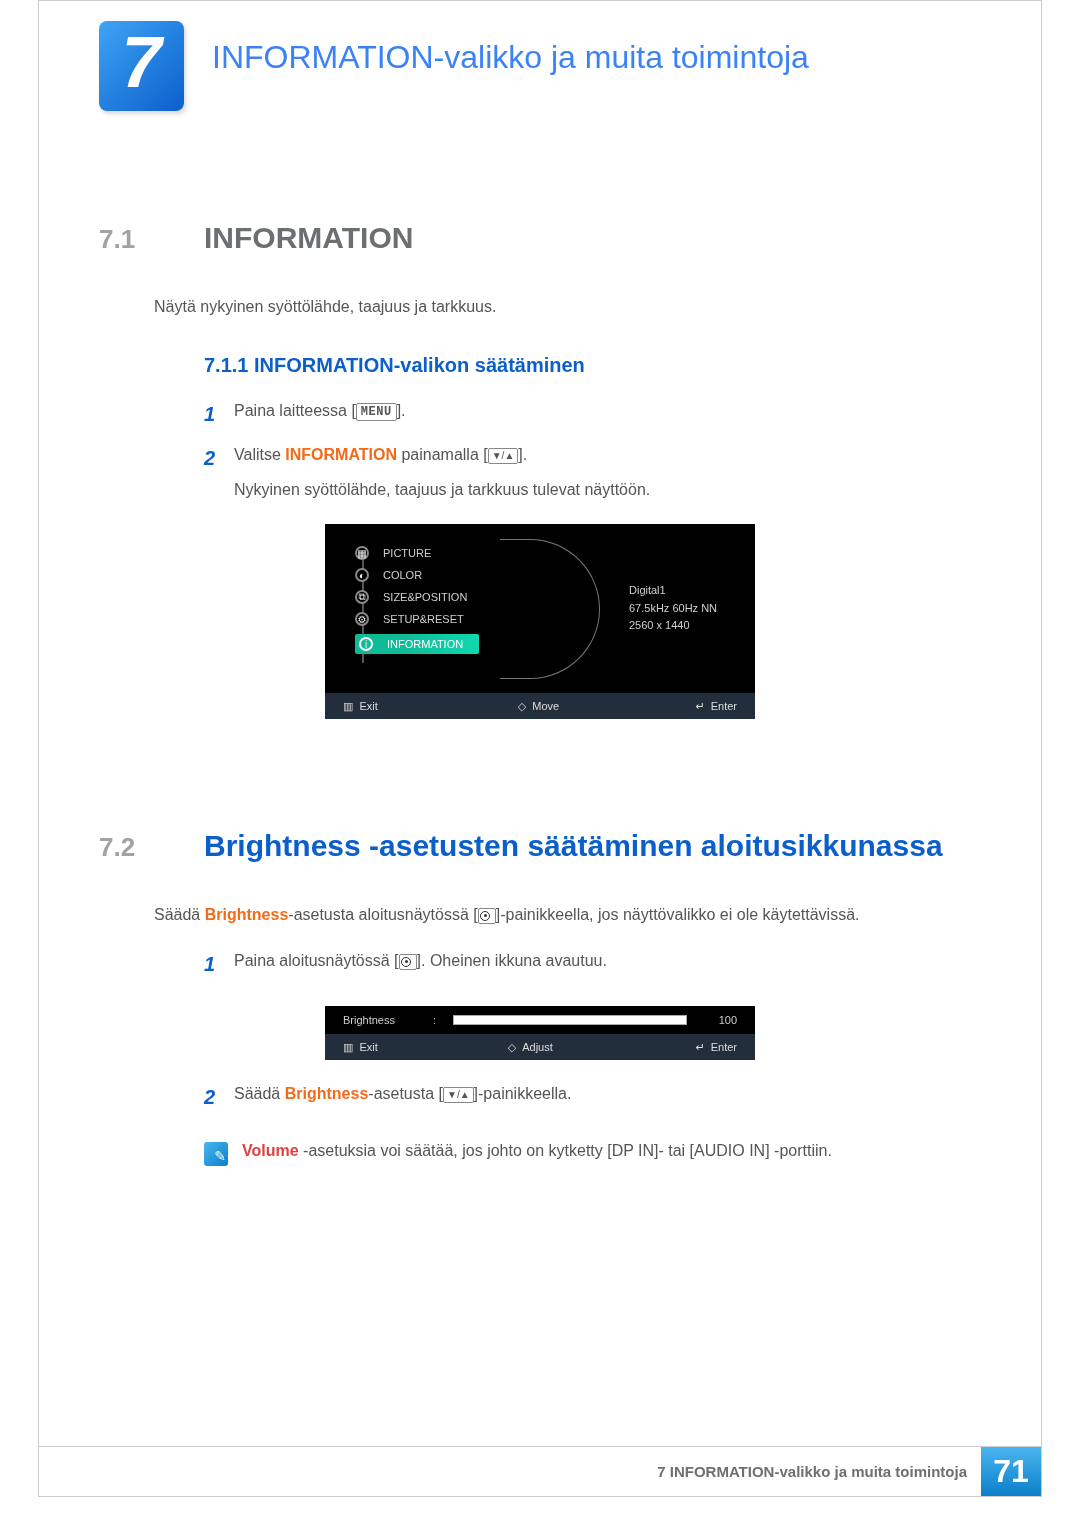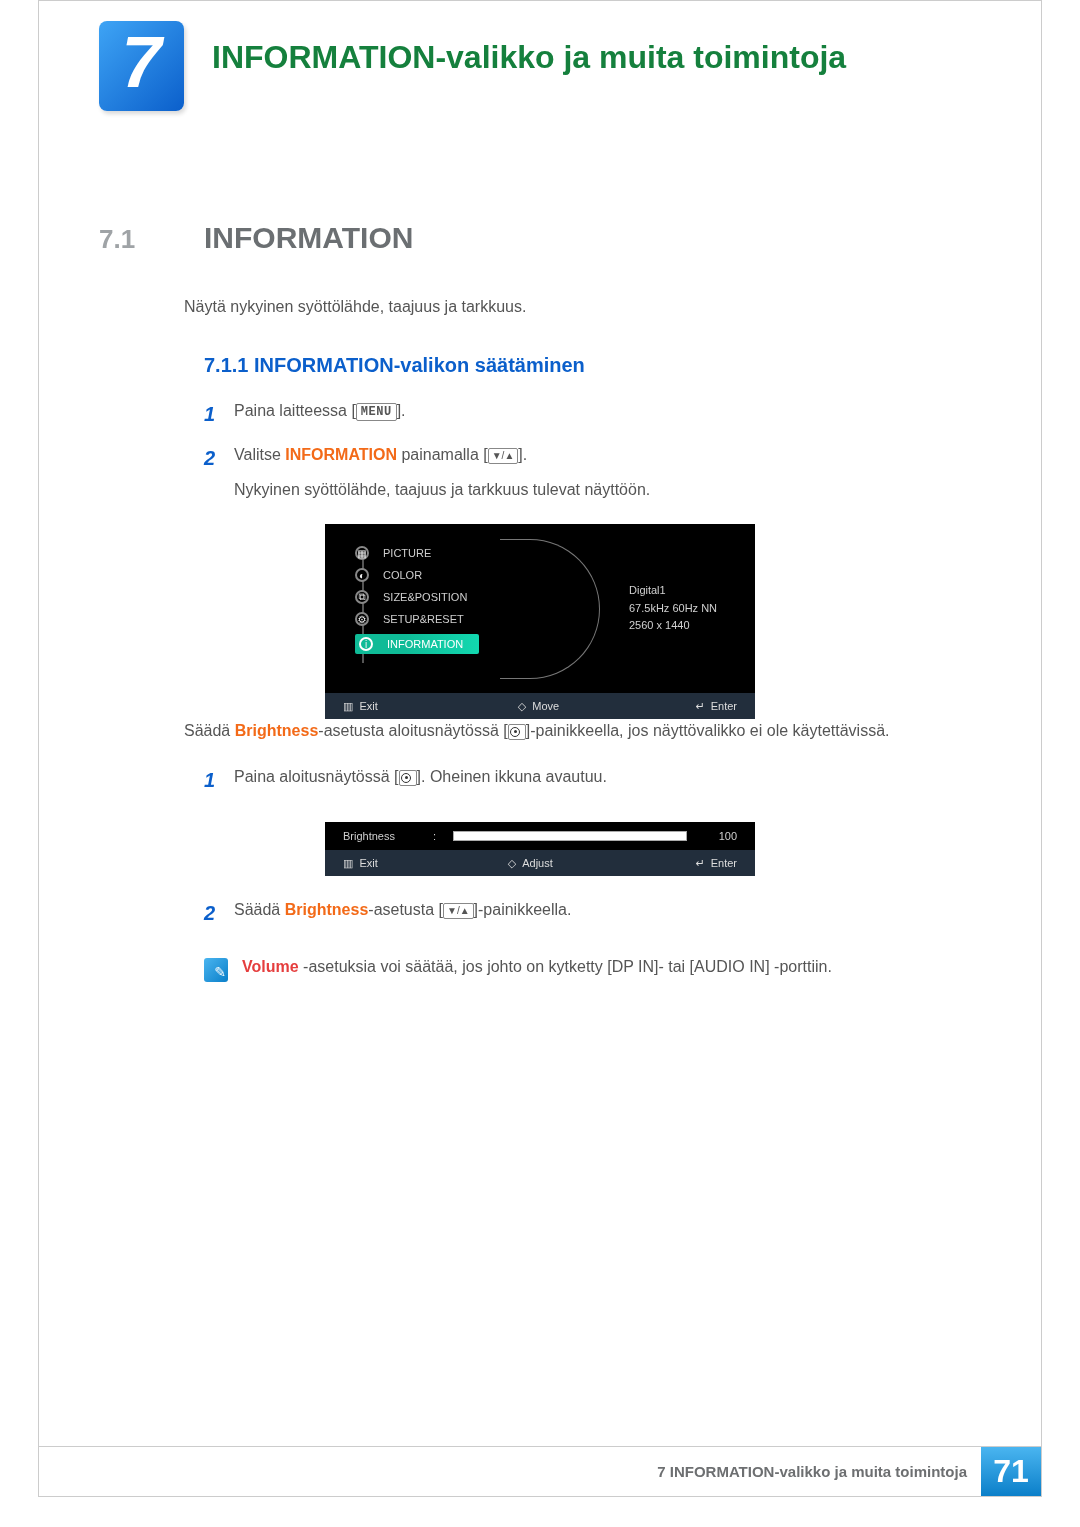--- a/index.html
+++ b/index.html
@@ -34,23 +34,23 @@
     font-weight: bold;
     display: flex;
     align-items: center;
     justify-content: center;
     font-style: italic;
     box-shadow: 2px 3px 4px rgba(0,0,0,.15);
     line-height: 1;
     padding-bottom: 8px;
   }
   .chapter-title {
-    color: #15803d;
+    color: #3b82f6;
     font-size: 32px;
-    font-weight: bold;
+    font-weight: normal;
     margin-left: 28px;
     margin-top: 18px;
   }
   .content {
     padding: 0 60px;
   }
   .section-head {
     display: flex;
     align-items: baseline;
     margin-top: 110px;
@@ -64,21 +64,21 @@
   }
   .section-title {
     color: #0b5fcb;
     font-size: 30px;
     font-weight: bold;
   }
   .section-title.dark {
     color: #6b6f72;
   }
   .body-text {
-    margin-left: 85px;
+    margin-left: 55px;
     font-size: 16px;
     color: #555;
     line-height: 1.5;
   }
   .subsection-head {
     margin-left: 105px;
     margin-top: 35px;
     margin-bottom: 20px;
     color: #0b5fcb;
     font-size: 20px;
@@ -315,20 +315,24 @@
             <span>◇</span>
             <span>Move</span>
           </div>
         <div class="grp right">
             <span>↵</span>
             <span>Enter</span>
           </div>
       </div>
     </div>
 
+    <div class="section-head">
+      <div class="section-num">7.2</div>
+      <div class="section-title">Brightness -asetusten säätäminen aloitusikkunassa</div>
+    </div>
 
     <div class="body-text">
       <span>Säädä </span><span class="hl-orange">Brightness</span><span>-asetusta aloitusnäytössä [</span><span class="circle-icon"></span><span>]-painikkeella, jos näyttövalikko ei ole käytettävissä.</span>
     </div>
 
     <div class="step mt">
       <div class="step-num">1</div>
       <div class="step-text">
         <span>Paina aloitusnäytössä [</span><span class="circle-icon"></span><span>]. Oheinen ikkuna avautuu.</span>
       </div>

